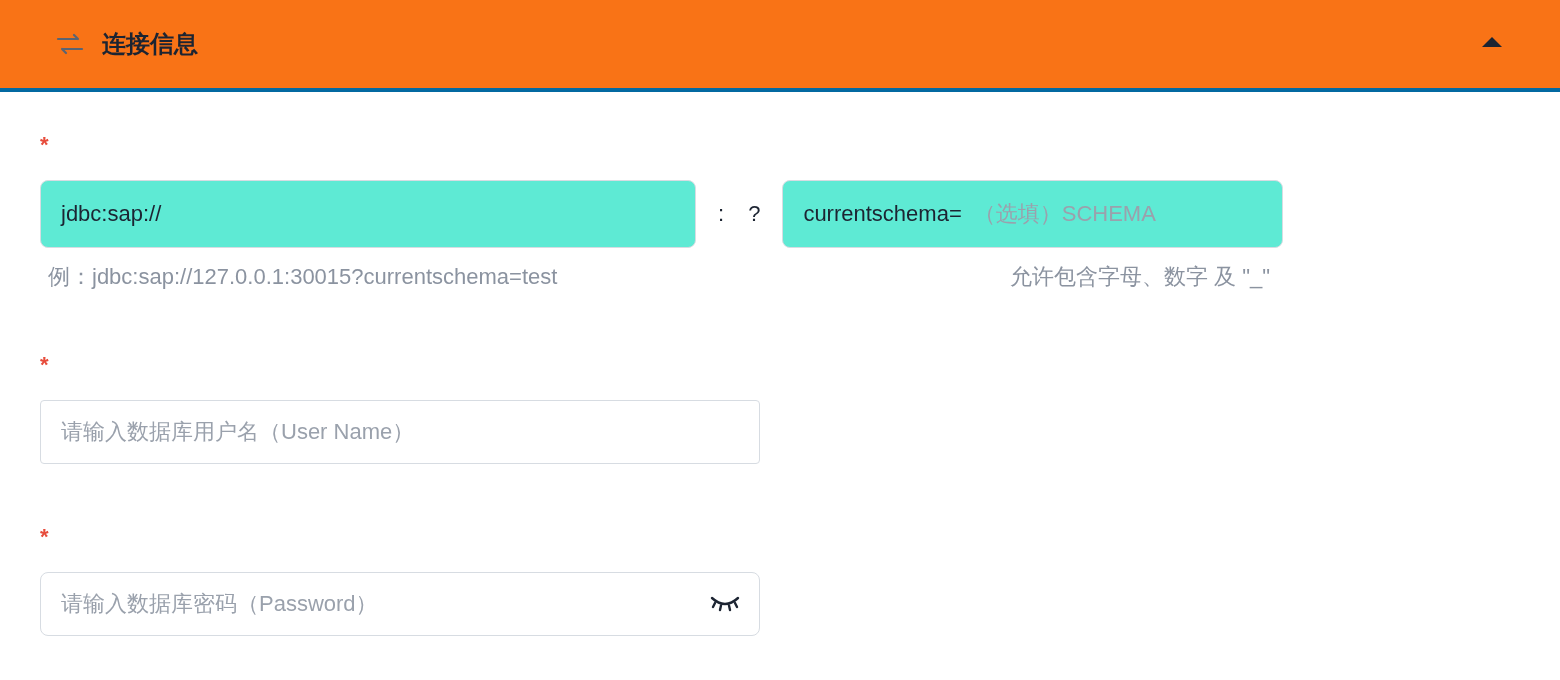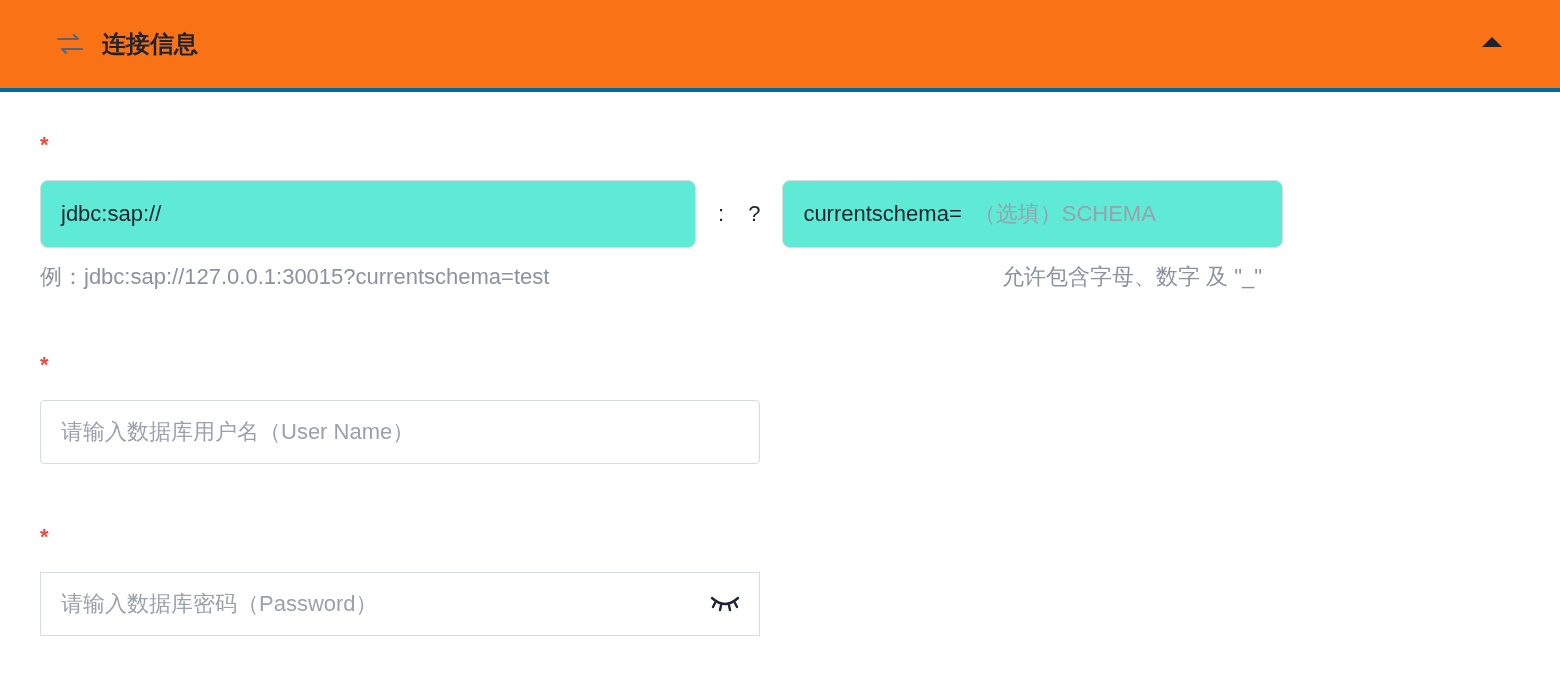--- a/index.html
+++ b/index.html
@@ -98,20 +98,21 @@
     .input-field::placeholder {
       color: #9aa1ac;
     }
     .separator {
       font-size: 22px;
       color: #1c2432;
       padding: 0 2px;
     }
     .helper-row {
       display: flex;
+      margin-left: 8px;
     }
     .helper-text {
       font-size: 22px;
       color: #8b93a0;
     }
     .helper-left {
       width: 962px;
     }
     .form-group {
       margin-top: 60px;
@@ -135,21 +136,21 @@
       color: #9aa1ac;
     }
     .password-wrap {
       position: relative;
       width: 720px;
     }
     .password-input {
       width: 100%;
       height: 64px;
       border: 1px solid #d7dce2;
-      border-radius: 0;
+      border-radius: 8px;
       padding: 0 60px 0 20px;
       font-size: 22px;
       color: #1c2432;
       outline: none;
       background: #fff;
       font-family: inherit;
     }
     .password-input::placeholder {
       color: #9aa1ac;
     }

